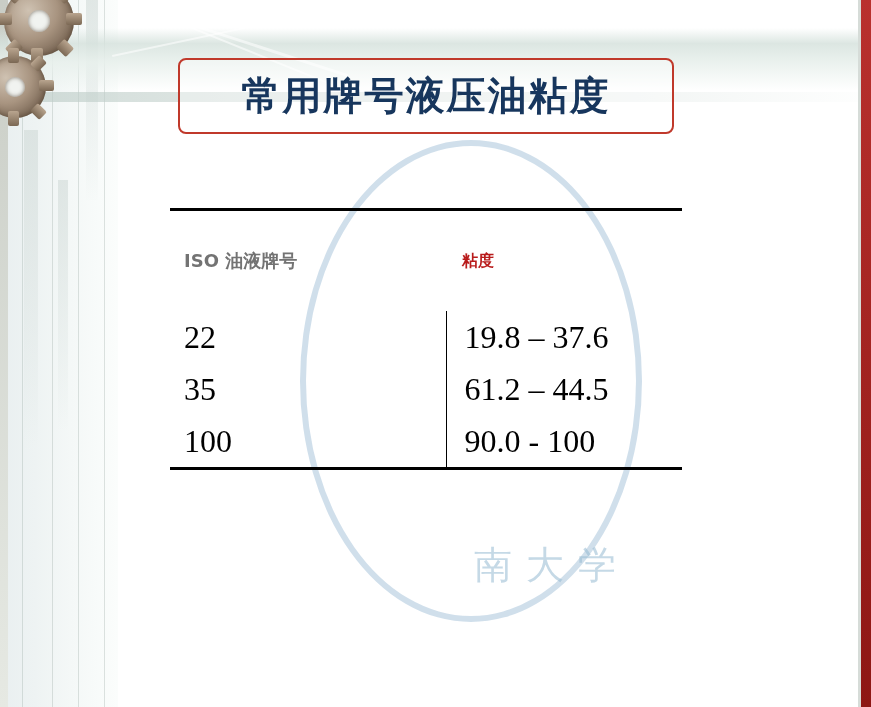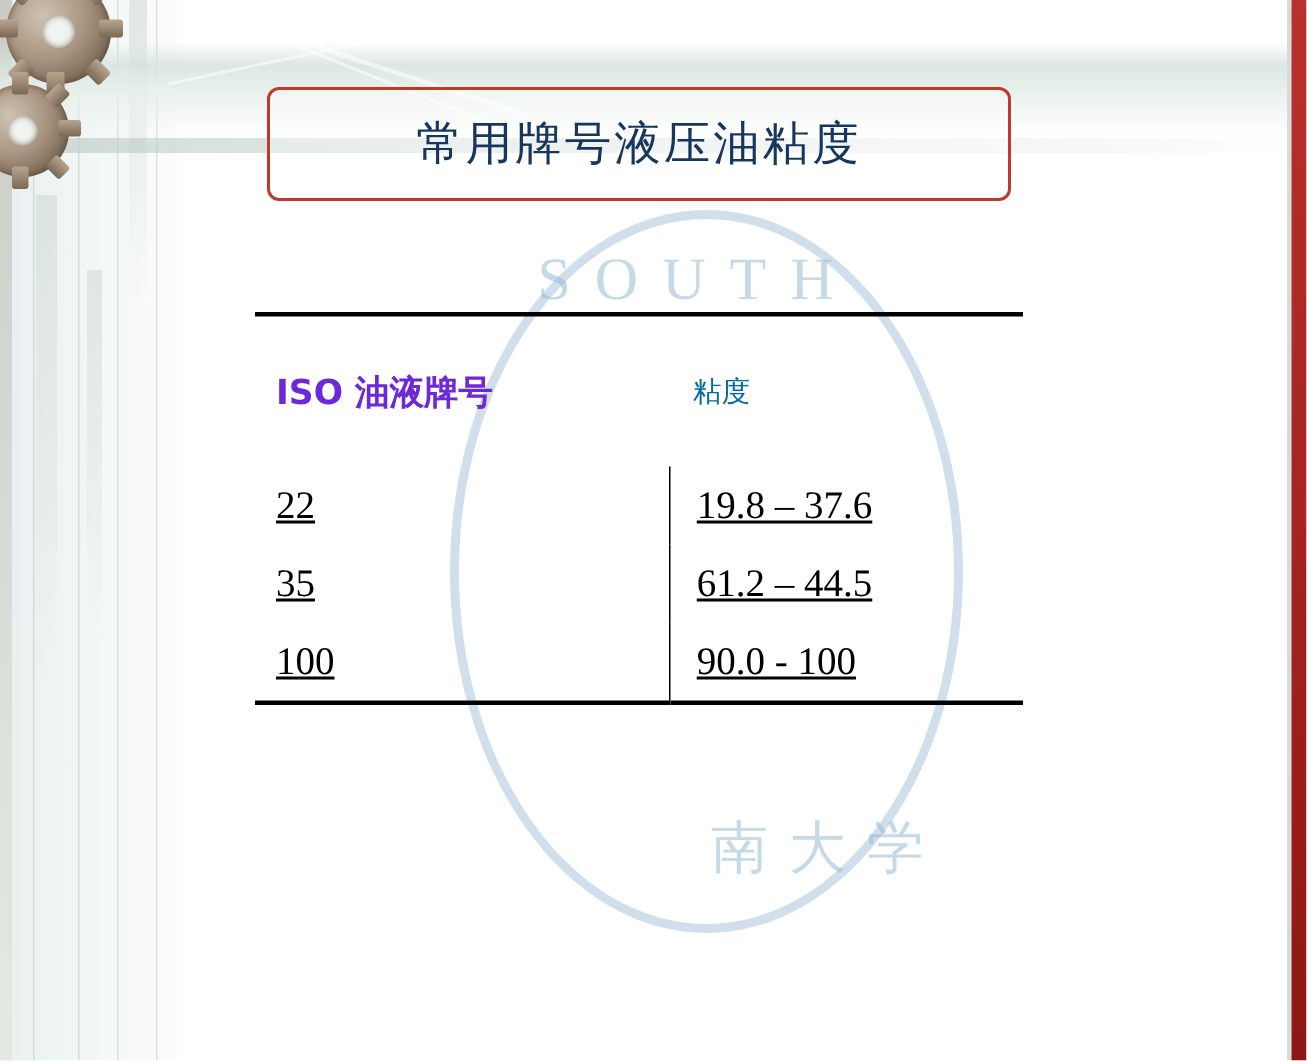--- a/index.html
+++ b/index.html
@@ -164,22 +164,22 @@
     height: 72px;
     border: 2px solid #c0392b;
     border-radius: 8px;
     background: rgba(255,255,255,0.35);
     display: flex;
     align-items: center;
     justify-content: center;
   }
   .title-text {
     font-family: "DejaVu Sans", sans-serif;
-    font-weight: normal;
-    font-size: 31px;
+    font-weight: bold;
+    font-size: 39px;
     color: #17365d;
     letter-spacing: 2px;
   }
 
   
   .table-wrap {
     position: absolute;
     left: 170px;
     top: 208px;
     width: 512px;
@@ -194,41 +194,40 @@
     padding: 0;
   }
   .hdr-row td {
     height: 100px;
     vertical-align: middle;
     border-bottom: 1.5px solid #000;
   }
   .hdr-cell-1 {
     font-family: "DejaVu Sans", sans-serif;
     font-weight: bold;
-    font-size: 23px;
-    color: #6d28d9;
+    font-size: 18px;
+    color: #737373;
     padding-left: 14px !important;
     border-right: 1.5px solid #000;
     width: 262px;
   }
   .hdr-cell-2 {
     font-family: "DejaVu Sans", sans-serif;
-    font-weight: normal;
-    font-size: 19px;
-    color: #0369a1;
+    font-weight: bold;
+    font-size: 16px;
+    color: #b91c1c;
     padding-left: 16px !important;
   }
   .body-row td {
     height: 52px;
     vertical-align: middle;
     font-family: "Liberation Serif", serif;
-    font-size: 26px;
+    font-size: 32px;
     color: #000;
     border-bottom: 1.2px solid #000;
-    text-decoration: underline;
   }
   .body-row td.c1 {
     padding-left: 14px !important;
     border-right: 1.5px solid #000;
   }
   .body-row td.c2 {
     padding-left: 18px !important;
   }
   .body-row:last-child td {
     border-bottom: 3px solid #000;
@@ -279,21 +278,20 @@
     <div class="tooth" style="left:24px; top:-8px; width:11px; height:15px;"></div>
     <div class="tooth" style="left:24px; top:55px; width:11px; height:15px;"></div>
     <div class="tooth" style="left:2px;  top:2px;  width:13px; height:11px; transform:rotate(45deg);"></div>
     <div class="tooth" style="left:48px; top:2px;  width:13px; height:11px; transform:rotate(-45deg);"></div>
     <div class="tooth" style="left:2px;  top:50px; width:13px; height:11px; transform:rotate(-45deg);"></div>
     <div class="tooth" style="left:48px; top:50px; width:13px; height:11px; transform:rotate(45deg);"></div>
   </div>
 
   <div class="watermark">
     <div class="wm-ring"></div>
-    <div class="wm-top-text">SOUTH</div>
     <div class="wm-bottom-text">南大学</div>
   </div>
 
   <div class="title-box">
     <span class="title-text">常用牌号液压油粘度</span>
   </div>
 
   <div class="table-wrap">
     <div class="table-top-rule"></div>
     <table class="visc">

